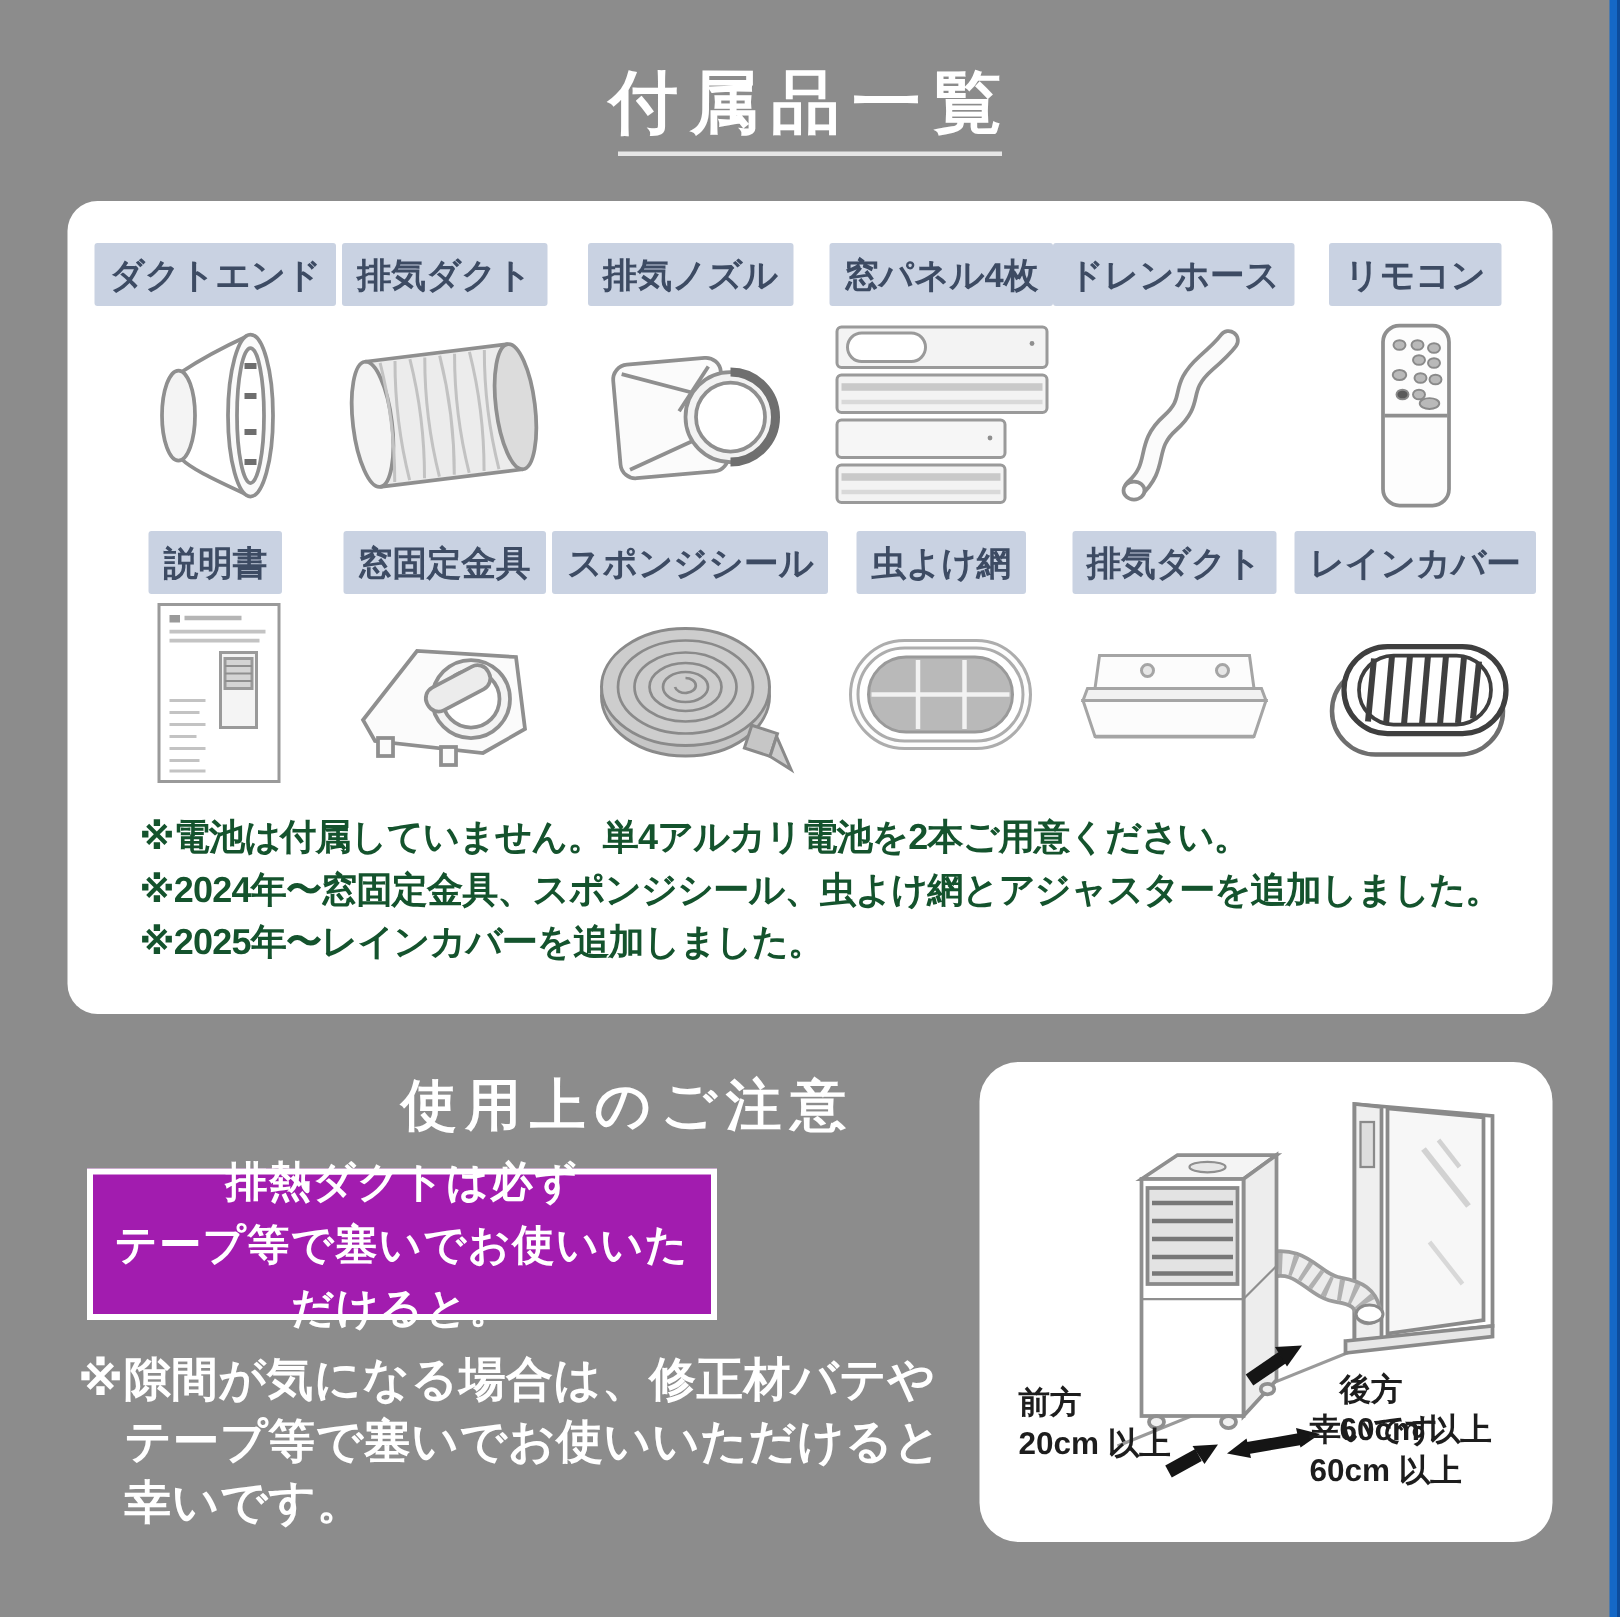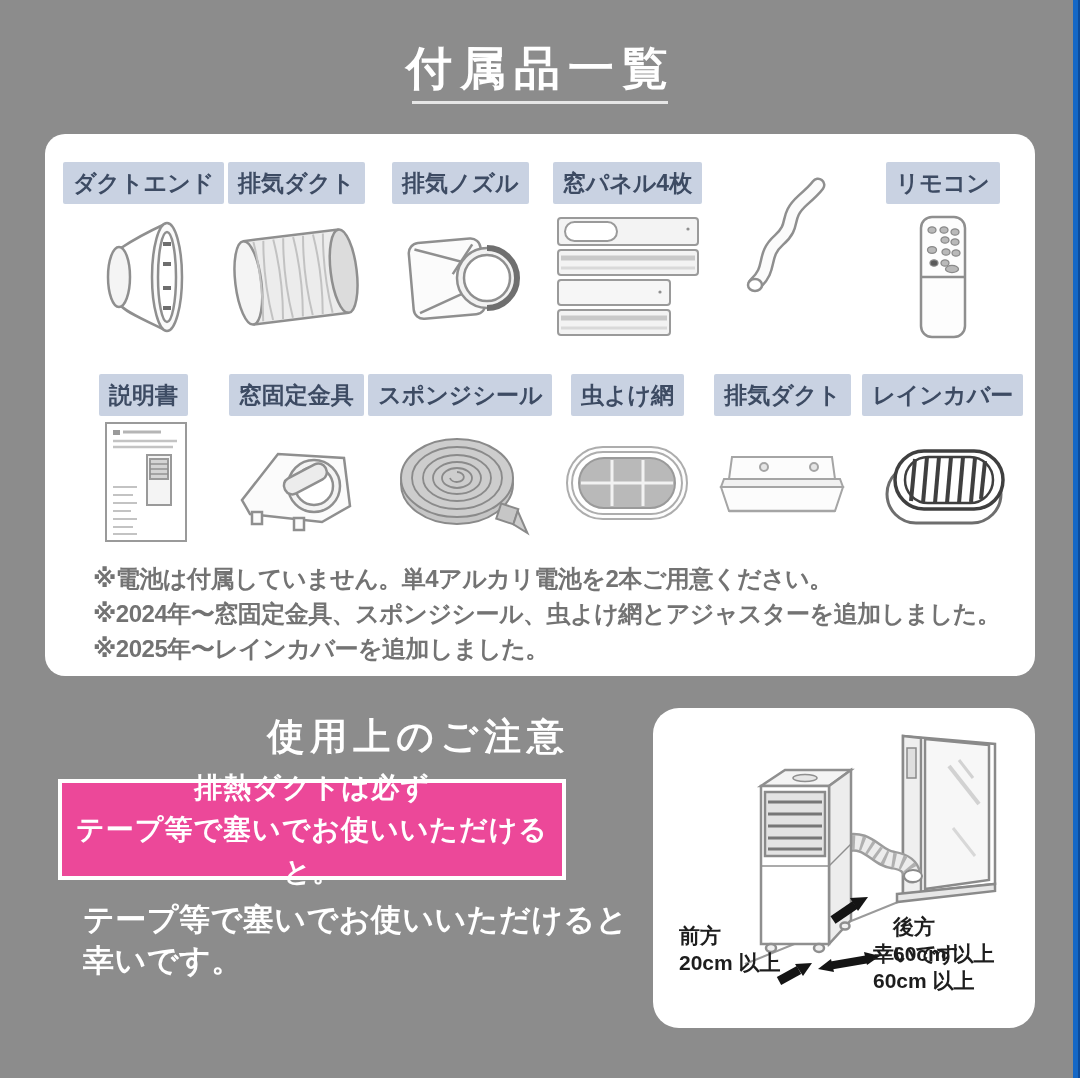--- a/index.html
+++ b/index.html
@@ -38,37 +38,37 @@
   .chip {
     display:inline-block; background:#c9d2e2; color:#3d4b63;
     font-size:23px; font-weight:700; line-height:1;
     padding:10px 10px 9px 10px; border-radius:2px; white-space:nowrap;
   }
   .icon-box {
     height:146px; width:100%;
     display:flex; align-items:center; justify-content:center;
   }
   .row2 .icon-box { height:132px; }
-  .row2 .chip { margin-top:24px; }
+  .row2 .chip { margin-top:4px; }
 
   .panel-notes {
     margin:14px 0 0 30px;
-    color:#737373; font-size:24px; font-weight:700;
+    color:#14532d; font-size:24px; font-weight:700;
     line-height:1.45; letter-spacing:-0.5px;
   }
 
   
   .caution-heading {
     position:absolute; left:58px; top:712px; width:512px;
     text-align:right; color:#ffffff;
     font-size:37px; font-weight:700; letter-spacing:6px;
   }
   .warning-box {
-    position:absolute; left:58px; top:779px; width:508px; height:101px;
-    background:#ec4899; border:4px solid #ffffff;
+    position:absolute; left:58px; top:779px; width:420px; height:101px;
+    background:#a21caf; border:4px solid #ffffff;
     display:flex; flex-direction:column; align-items:center; justify-content:center;
     color:#ffffff; font-size:28px; font-weight:700; line-height:1.5;
     letter-spacing:1px; text-align:center;
   }
   .caution-note {
     position:absolute; left:52px; top:899px; width:580px;
     color:#ffffff; font-size:31px; font-weight:700;
     line-height:1.33; letter-spacing:0.5px;
   }
   .caution-note .indent { padding-left:31px; }
@@ -179,20 +179,21 @@
             <rect x="6" y="68" width="112" height="25" rx="3" fill="#f6f6f6"></rect>
             <circle cx="108" cy="80" r="1.6" fill="#8f8f8f" stroke="none"></circle>
             <rect x="6" y="98" width="112" height="25" rx="3" fill="#f3f3f3"></rect>
             <line x1="9" y1="106" x2="115" y2="106" stroke="#c9c9c9" stroke-width="5"></line>
             <line x1="9" y1="116" x2="115" y2="116" stroke="#d9d9d9" stroke-width="3"></line>
           </svg>
         </div>
       </div>
 
       <div class="acc-item">
+        <span class="chip">ドレンホース</span>
         <div class="icon-box">
           <svg width="130" height="126" viewBox="0 0 130 126" fill="none">
             <path d="M38 112 C 56 96, 44 84, 62 68 C 80 52, 66 46, 86 28 C 94 21, 98 17, 101 13" stroke="#8f8f8f" stroke-width="15" stroke-linecap="round"></path>
             <path d="M38 112 C 56 96, 44 84, 62 68 C 80 52, 66 46, 86 28 C 94 21, 98 17, 101 13" stroke="#fbfbfb" stroke-width="10" stroke-linecap="round"></path>
             <ellipse cx="38" cy="113" rx="7" ry="6" fill="#ffffff" stroke="#8f8f8f" stroke-width="2.5"></ellipse>
           </svg>
         </div>
       </div>
 
       <div class="acc-item">
@@ -343,20 +344,21 @@
   </section>
 
   <div class="caution-heading">使用上のご注意</div>
 
   <div class="warning-box">
     <div>排熱ダクトは必ず</div>
     <div>テープ等で塞いでお使いいただけると。</div>
   </div>
 
   <div class="caution-note">
+    <div>※隙間が気になる場合は、修正材バテや</div>
     <div class="indent">テープ等で塞いでお使いいただけると</div>
     <div class="indent">幸いです。</div>
   </div>
 
   <section class="panel clearance-panel">
     <svg width="382" height="320" viewBox="0 0 382 320">
 
       <line x1="92" y1="256" x2="250" y2="192" stroke="#9a9a9a" stroke-width="2"></line>
 
       <g stroke="#8a8a8a" stroke-width="2.5" fill="none">

